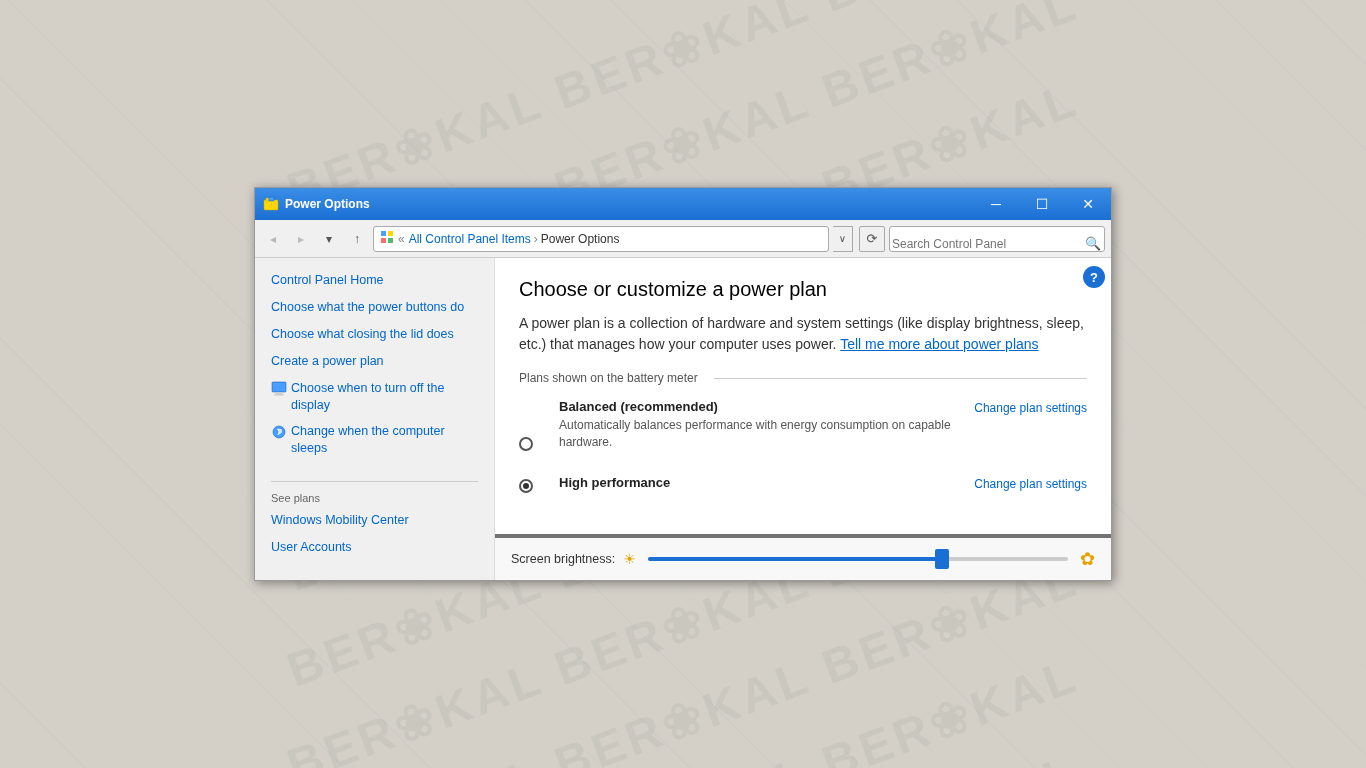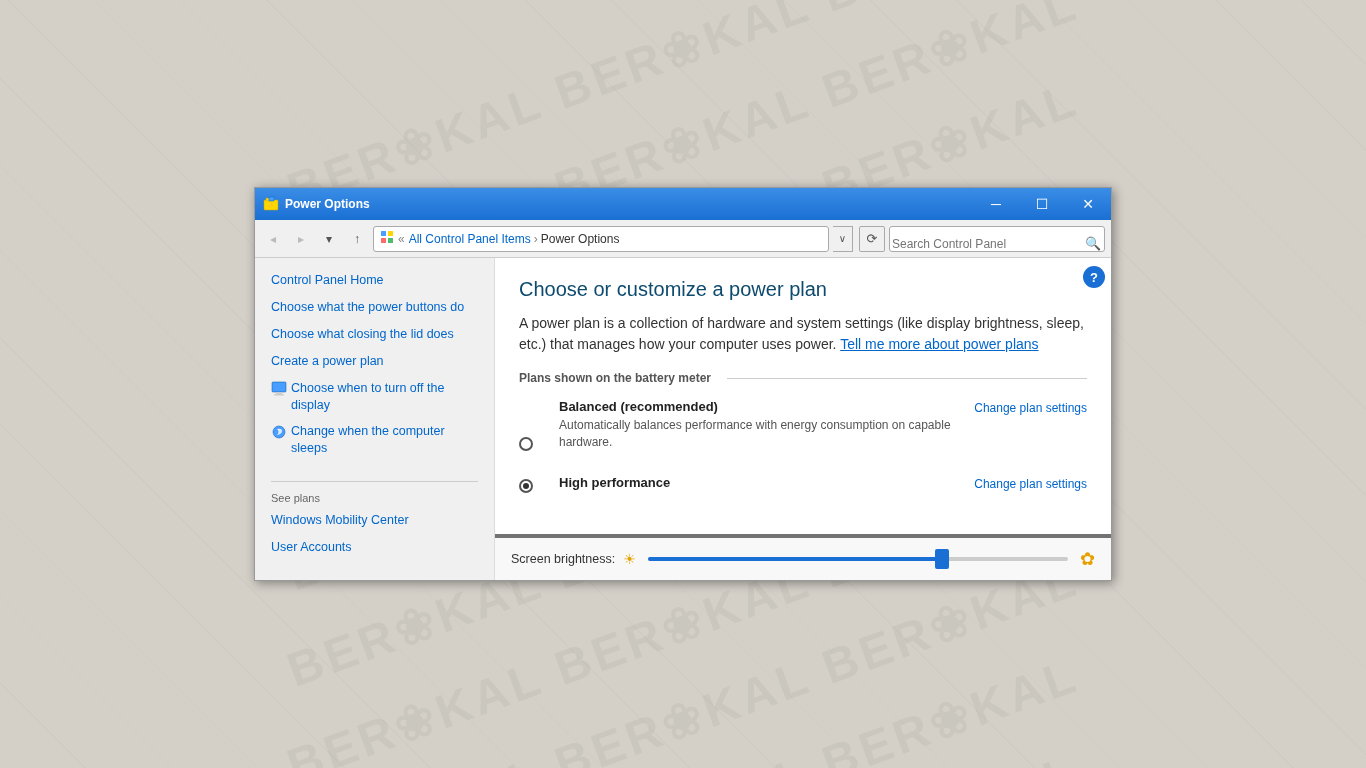--- a/index.html
+++ b/index.html
@@ -257,21 +257,21 @@
 
     
     .content {
       flex: 1;
       background: white;
       padding: 20px 24px;
       overflow-y: auto;
     }
     .content-title {
       font-size: 20px;
-      color: #0c4a6e;
+      color: #000000;
       font-weight: 300;
       margin-bottom: 12px;
     }
     .content-desc {
       font-size: 14px;
       color: #333;
       line-height: 1.5;
       margin-bottom: 4px;
     }
     .content-desc a {
@@ -287,21 +287,20 @@
     .plans-label-row {
       display: flex;
       align-items: center;
       margin-bottom: 10px;
     }
     .plans-label {
       font-size: 12px;
       color: #555;
       white-space: nowrap;
       margin-right: 16px;
-      font-weight: bold;
     }
     .plans-divider {
       flex: 1;
       height: 1px;
       background: #ccc;
     }
 
     .plan-item {
       display: flex;
       align-items: flex-start;

